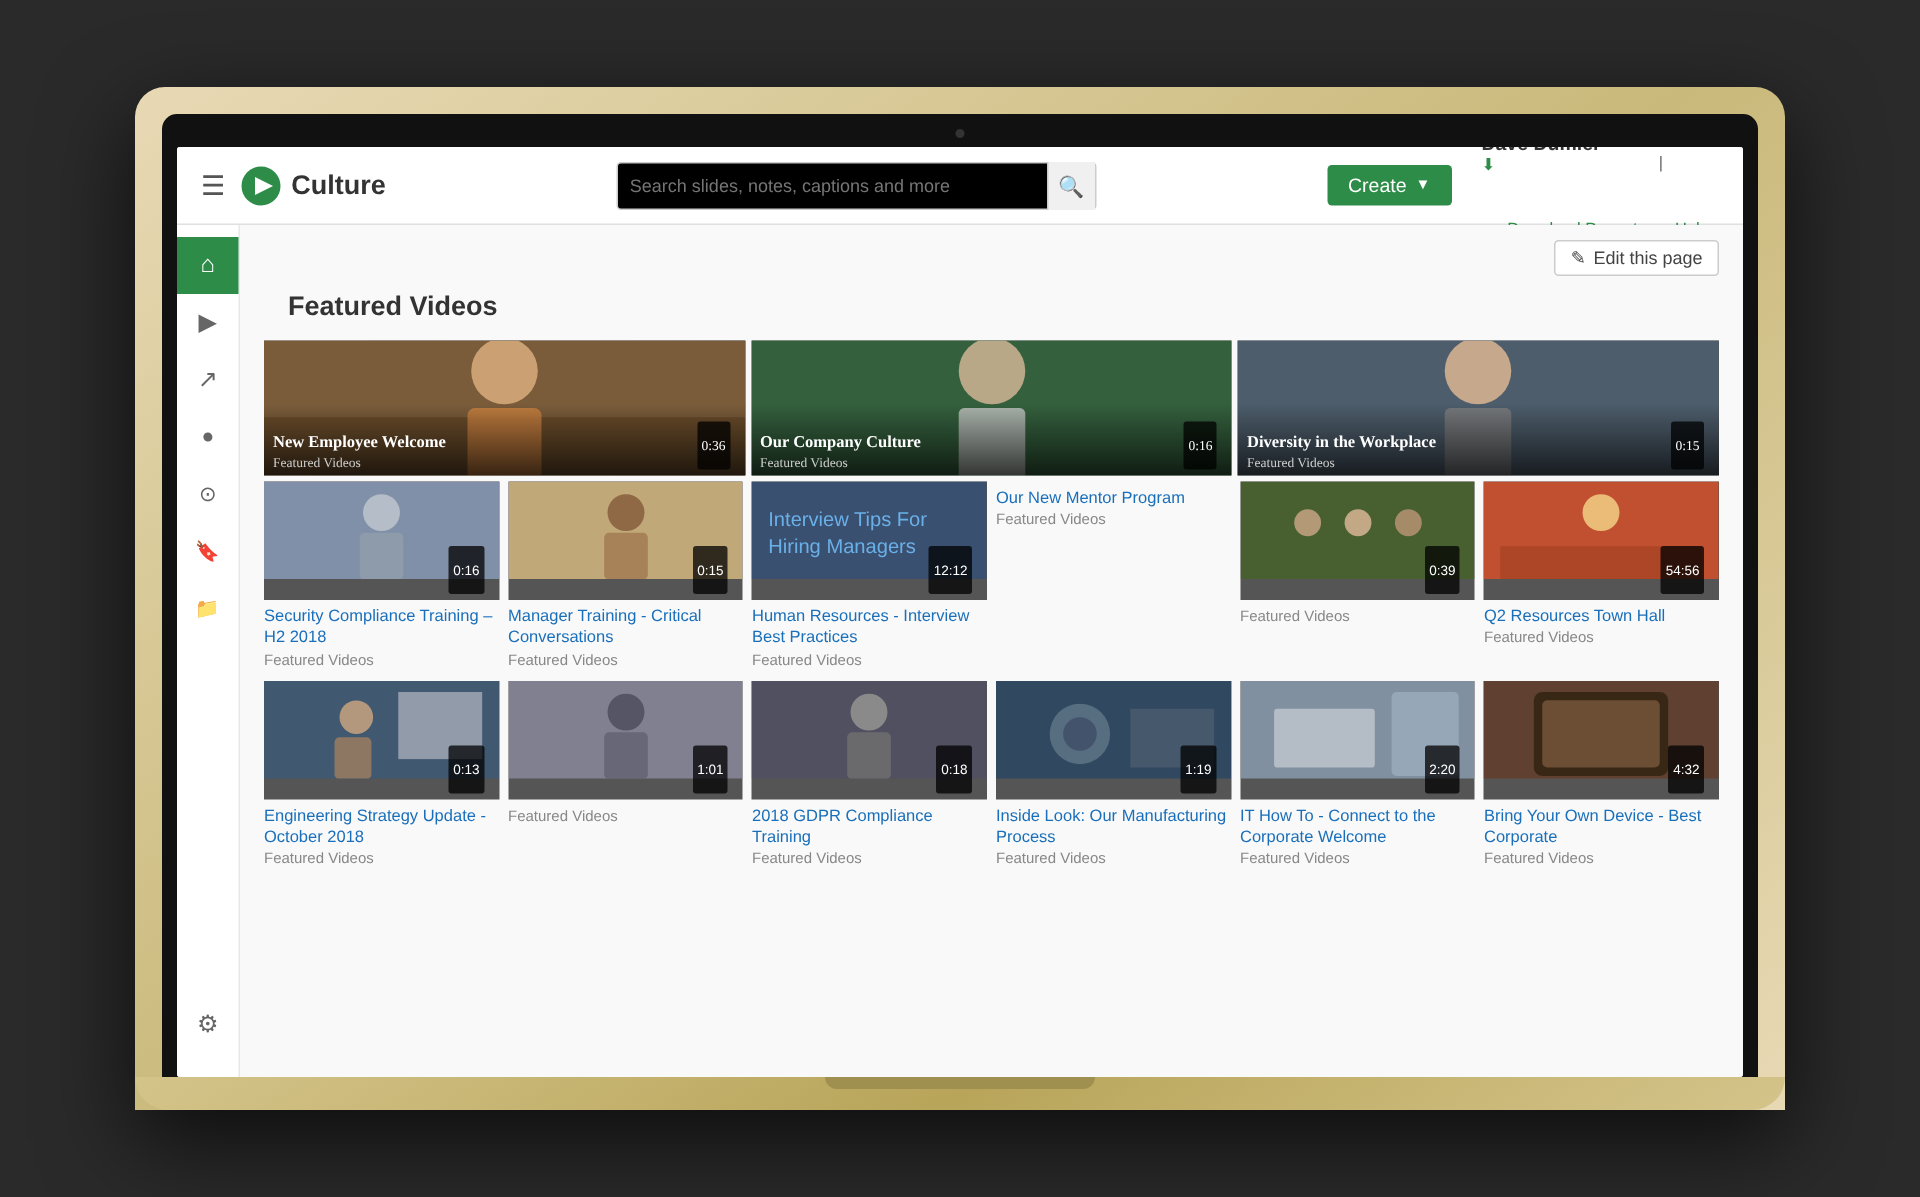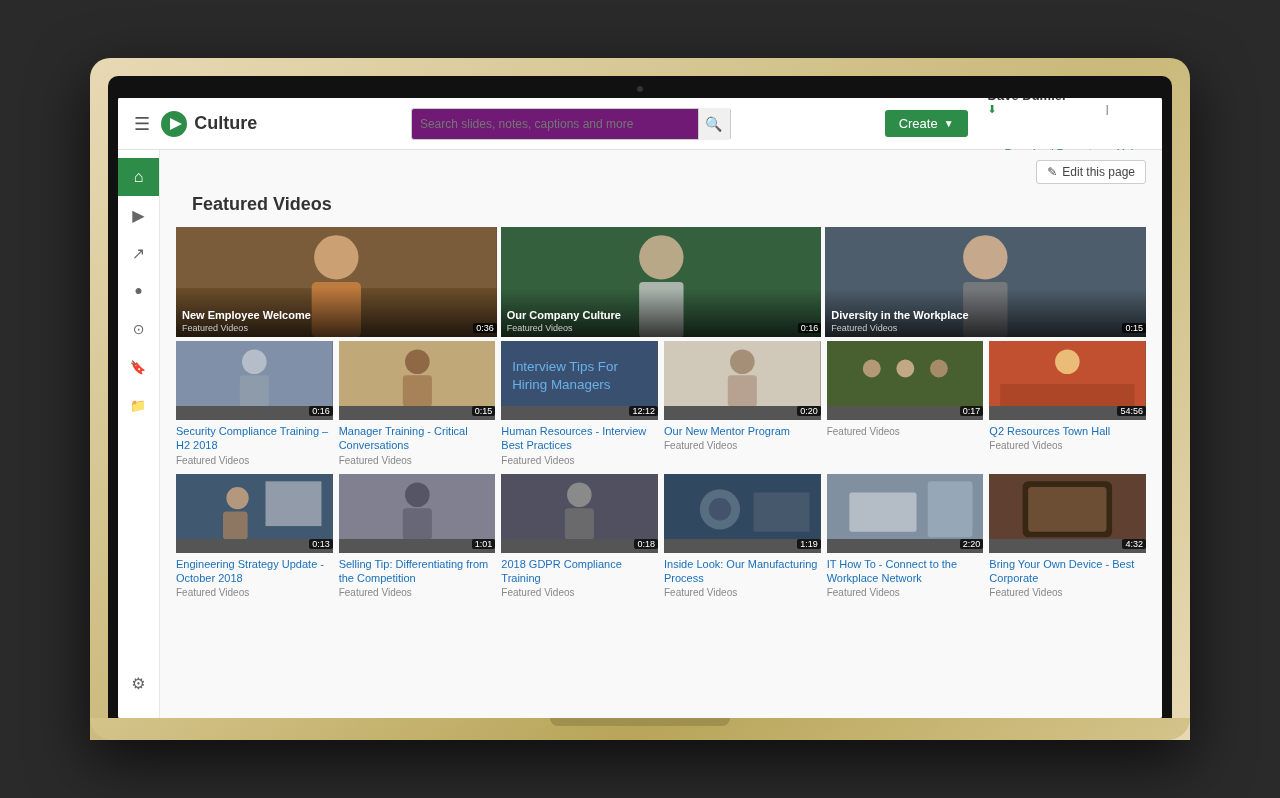--- a/index.html
+++ b/index.html
@@ -108,21 +108,21 @@
       justify-content: center;
       padding: 0 20px;
     }
     .search-box {
       display: flex;
       align-items: center;
       border: 1px solid #ccc;
       border-radius: 3px;
       width: 320px;
       height: 32px;
-      background: #701a75;
+      background: #000000;
       justify-content: center;
     }
     .search-input {
       border: none;
       outline: none;
       font-size: 12px;
       color: #999;
       padding: 0 8px;
       flex: 1;
       background: transparent;
@@ -273,21 +273,22 @@
     .video-card {
       cursor: pointer;
     }
     .video-thumb {
       position: relative;
       width: 100%;
       overflow: hidden;
       background: #555;
     }
     .featured-grid .video-thumb {
-      height: 110px;
+      height: 90px;
+      font-family: Liberation Serif, serif;
     }
     .regular-grid .video-thumb {
       height: 79px;
     }
     .thumb-overlay {
       position: absolute;
       bottom: 0;
       left: 0;
       right: 0;
       background: linear-gradient(transparent, rgba(0,0,0,0.7));
@@ -300,25 +301,25 @@
       line-height: 1.2;
     }
     .thumb-category {
       color: #ccc;
       font-size: 9px;
       margin-top: 1px;
     }
     .thumb-duration {
       position: absolute;
       bottom: 4px;
-      right: 0;
+      right: 10px;
       background: rgba(0,0,0,0.75);
       color: #fff;
       font-size: 9px;
-      padding: 0 3px;
+      padding: 11px 3px;
       border-radius: 2px;
     }
 
     
     .thumb-1 { background: linear-gradient(135deg, #8b7355 0%, #6b5a3e 50%, #4a3728 100%); }
 
     .video-info {
       padding: 4px 0 2px;
     }
     .video-title {
@@ -537,43 +538,35 @@
                     </svg>
                     <div class="thumb-duration">12:12</div>
                   </div>
                   <div class="video-info">
                     <div class="video-title">Human Resources - Interview Best Practices</div>
                     <div class="video-category">Featured Videos</div>
                   </div>
                 </div>
 
                 <div class="video-card">
-                  <div class="video-thumb">
-                    <svg width="100%" height="65" viewBox="0 0 140 65" xmlns="http://www.w3.org/2000/svg" preserveAspectRatio="xMidYMid slice">
-                      <rect width="140" height="65" fill="#d0c8b8"></rect>
-                      <circle cx="70" cy="22" r="11" fill="#a08870" opacity="0.9"></circle>
-                      <rect x="57" y="34" width="26" height="28" rx="3" fill="#b09888" opacity="0.8"></rect>
-                    </svg>
-                    <div class="thumb-duration">0:20</div>
-                  </div>
                   <div class="video-info">
                     <div class="video-title">Our New Mentor Program</div>
                     <div class="video-category">Featured Videos</div>
                   </div>
                 </div>
 
                 <div class="video-card">
                   <div class="video-thumb">
                     <svg width="100%" height="65" viewBox="0 0 140 65" xmlns="http://www.w3.org/2000/svg" preserveAspectRatio="xMidYMid slice">
                       <rect width="140" height="65" fill="#486030"></rect>
                       <circle cx="40" cy="28" r="8" fill="#c0a080" opacity="0.9"></circle>
                       <circle cx="70" cy="28" r="8" fill="#d0b090" opacity="0.9"></circle>
                       <circle cx="100" cy="28" r="8" fill="#b09070" opacity="0.9"></circle>
                     </svg>
-                    <div class="thumb-duration">0:17</div>
+                    <div class="thumb-duration">0:39</div>
                   </div>
                   <div class="video-info">
                     <div class="video-category">Featured Videos</div>
                   </div>
                 </div>
 
                 <div class="video-card">
                   <div class="video-thumb">
                     <svg width="100%" height="65" viewBox="0 0 140 65" xmlns="http://www.w3.org/2000/svg" preserveAspectRatio="xMidYMid slice">
                       <rect width="140" height="65" fill="#c05030"></rect>
@@ -612,21 +605,20 @@
                 <div class="video-card">
                   <div class="video-thumb">
                     <svg width="100%" height="65" viewBox="0 0 140 65" xmlns="http://www.w3.org/2000/svg" preserveAspectRatio="xMidYMid slice">
                       <rect width="140" height="65" fill="#808090"></rect>
                       <circle cx="70" cy="22" r="11" fill="#505060" opacity="0.9"></circle>
                       <rect x="57" y="34" width="26" height="28" rx="3" fill="#606070" opacity="0.8"></rect>
                     </svg>
                     <div class="thumb-duration">1:01</div>
                   </div>
                   <div class="video-info">
-                    <div class="video-title">Selling Tip: Differentiating from the Competition</div>
                     <div class="video-category">Featured Videos</div>
                   </div>
                 </div>
 
                 <div class="video-card">
                   <div class="video-thumb">
                     <svg width="100%" height="65" viewBox="0 0 140 65" xmlns="http://www.w3.org/2000/svg" preserveAspectRatio="xMidYMid slice">
                       <rect width="140" height="65" fill="#505060"></rect>
                       <circle cx="70" cy="22" r="11" fill="#909090" opacity="0.9"></circle>
                       <rect x="57" y="34" width="26" height="28" rx="3" fill="#707070" opacity="0.8"></rect>
@@ -660,21 +652,21 @@
                   <div class="video-thumb">
                     <svg width="100%" height="65" viewBox="0 0 140 65" xmlns="http://www.w3.org/2000/svg" preserveAspectRatio="xMidYMid slice">
                       <rect width="140" height="65" fill="#8090a0"></rect>
 
                       <rect x="20" y="20" width="60" height="35" rx="2" fill="#c0c8d0" opacity="0.8"></rect>
                       <rect x="90" y="10" width="40" height="50" rx="3" fill="#a0b0c0" opacity="0.7"></rect>
                     </svg>
                     <div class="thumb-duration">2:20</div>
                   </div>
                   <div class="video-info">
-                    <div class="video-title">IT How To - Connect to the Workplace Network</div>
+                    <div class="video-title">IT How To - Connect to the Corporate Welcome</div>
                     <div class="video-category">Featured Videos</div>
                   </div>
                 </div>
 
                 <div class="video-card">
                   <div class="video-thumb">
                     <svg width="100%" height="65" viewBox="0 0 140 65" xmlns="http://www.w3.org/2000/svg" preserveAspectRatio="xMidYMid slice">
                       <rect width="140" height="65" fill="#604030"></rect>
 
                       <rect x="30" y="10" width="80" height="50" rx="5" fill="#302010" opacity="0.8"></rect>

